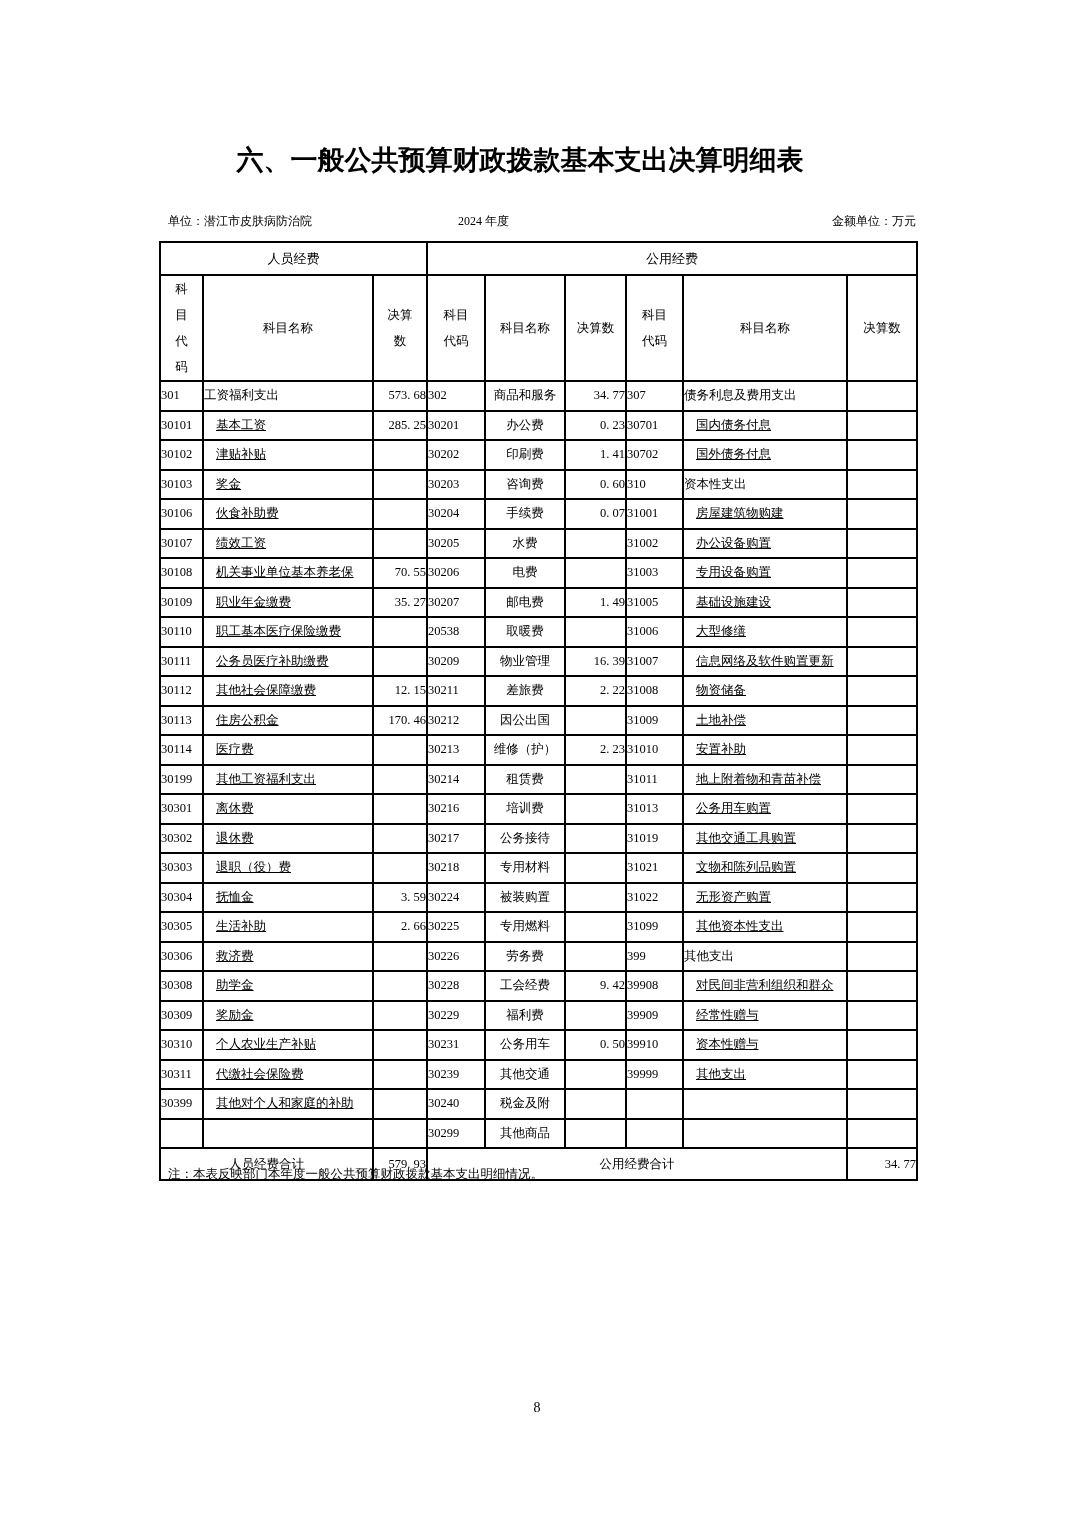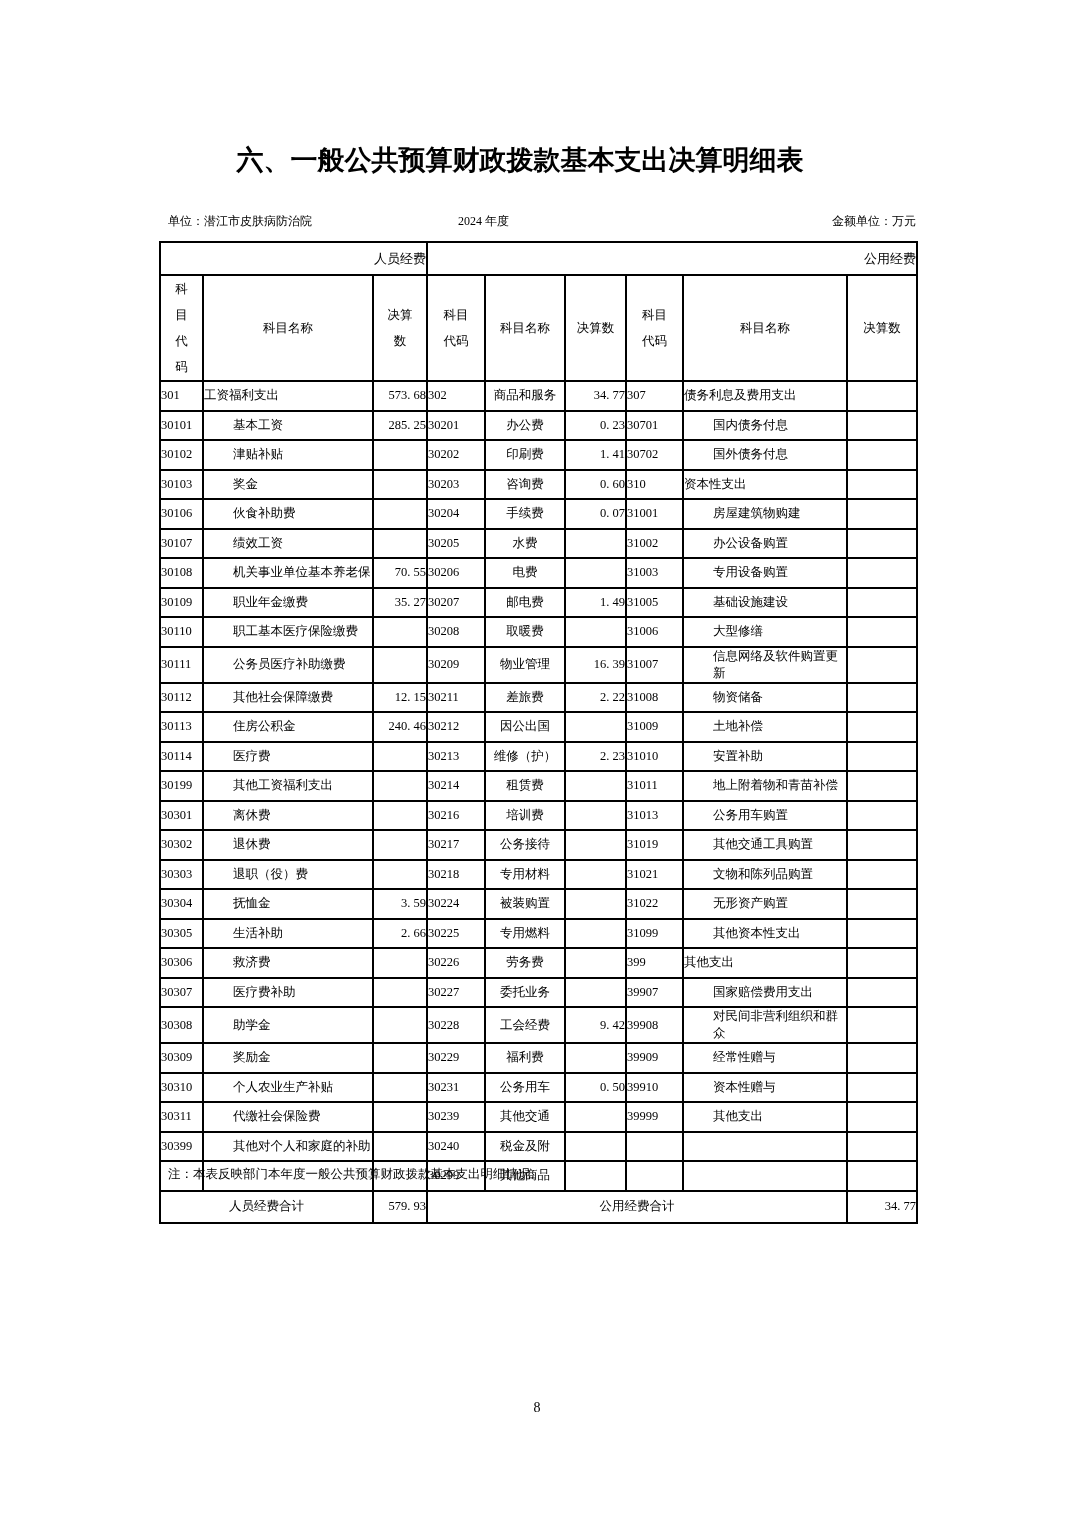--- a/index.html
+++ b/index.html
@@ -31,29 +31,29 @@
 
   table.budget {
     position:absolute; top:241px; left:159px;
     width:757px; border-collapse:collapse; table-layout:fixed;
     font-size:12.5px;
   }
   table.budget th, table.budget td {
     border:2px solid #000; padding:0; font-weight:normal;
     overflow:hidden; vertical-align:middle;
   }
-  tr.section-row th { height:31px; text-align:right; font-size:13px; }
+  tr.section-row th { height:31px; text-align:center; font-size:13px; }
   tr.colhead-row th {
     height:57px; text-align:center; padding:0 10px;
     line-height:26px; word-break:break-all;
   }
   tbody td { height:27.5px; }
   td.code  { text-align:left; padding-left:6px; }
   td.name  { text-align:left; padding-left:8px; }
-  td.name.indent { padding-left:29px; }
+  td.name.indent { padding-left:12px;text-decoration:underline; }
   td.cname { text-align:center; padding:0 2px; }
   td.val   { text-align:right; padding-right:5px; }
   tr.total-row td { height:30px; }
   tr.total-row td.lbl { text-align:center; }
 
   .note {
     position:absolute; top:1166px; left:168px;
     font-size:12.5px;
   }
   .page-num {
@@ -190,21 +190,21 @@
     <td class="cname">邮电费</td>
     <td class="val">1. 49</td>
     <td class="code">31005</td>
     <td class="name indent">基础设施建设</td>
     <td class="val"></td>
   </tr>
         <tr>
     <td class="code">30110</td>
     <td class="name indent">职工基本医疗保险缴费</td>
     <td class="val"></td>
-    <td class="code">30208</td>
+    <td class="code">20538</td>
     <td class="cname">取暖费</td>
     <td class="val"></td>
     <td class="code">31006</td>
     <td class="name indent">大型修缮</td>
     <td class="val"></td>
   </tr>
         <tr>
     <td class="code">30111</td>
     <td class="name indent">公务员医疗补助缴费</td>
     <td class="val"></td>
@@ -222,21 +222,21 @@
     <td class="code">30211</td>
     <td class="cname">差旅费</td>
     <td class="val">2. 22</td>
     <td class="code">31008</td>
     <td class="name indent">物资储备</td>
     <td class="val"></td>
   </tr>
         <tr>
     <td class="code">30113</td>
     <td class="name indent">住房公积金</td>
-    <td class="val">240. 46</td>
+    <td class="val">170. 46</td>
     <td class="code">30212</td>
     <td class="cname">因公出国</td>
     <td class="val"></td>
     <td class="code">31009</td>
     <td class="name indent">土地补偿</td>
     <td class="val"></td>
   </tr>
         <tr>
     <td class="code">30114</td>
     <td class="name indent">医疗费</td>
@@ -316,31 +316,20 @@
   </tr>
         <tr>
     <td class="code">30306</td>
     <td class="name indent">救济费</td>
     <td class="val"></td>
     <td class="code">30226</td>
     <td class="cname">劳务费</td>
     <td class="val"></td>
     <td class="code">399</td>
     <td class="name">其他支出</td>
-    <td class="val"></td>
-  </tr>
-        <tr>
-    <td class="code">30307</td>
-    <td class="name indent">医疗费补助</td>
-    <td class="val"></td>
-    <td class="code">30227</td>
-    <td class="cname">委托业务</td>
-    <td class="val"></td>
-    <td class="code">39907</td>
-    <td class="name indent">国家赔偿费用支出</td>
     <td class="val"></td>
   </tr>
         <tr>
     <td class="code">30308</td>
     <td class="name indent">助学金</td>
     <td class="val"></td>
     <td class="code">30228</td>
     <td class="cname">工会经费</td>
     <td class="val">9. 42</td>
     <td class="code">39908</td>

